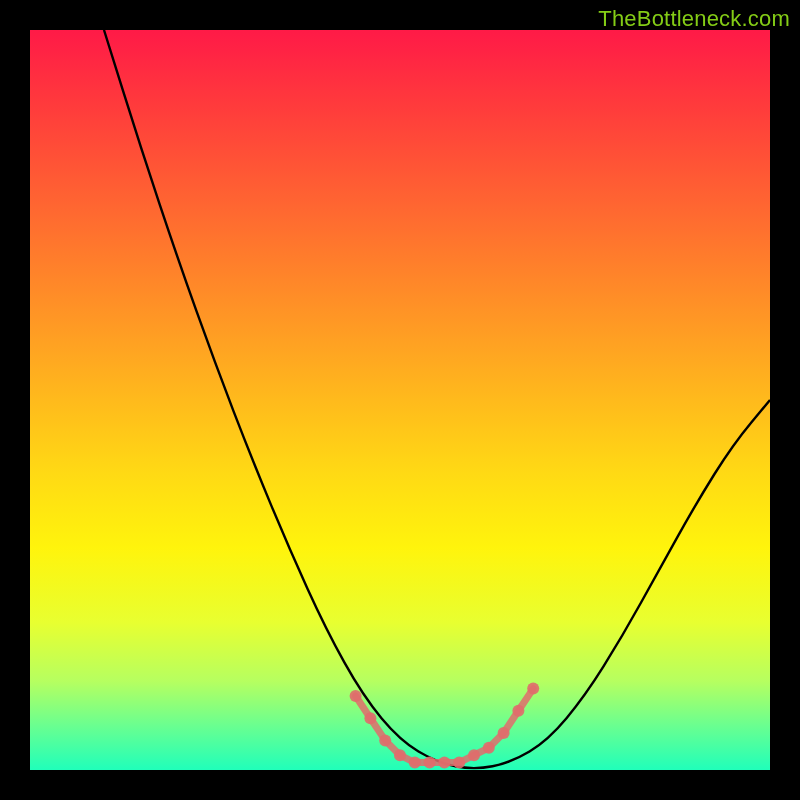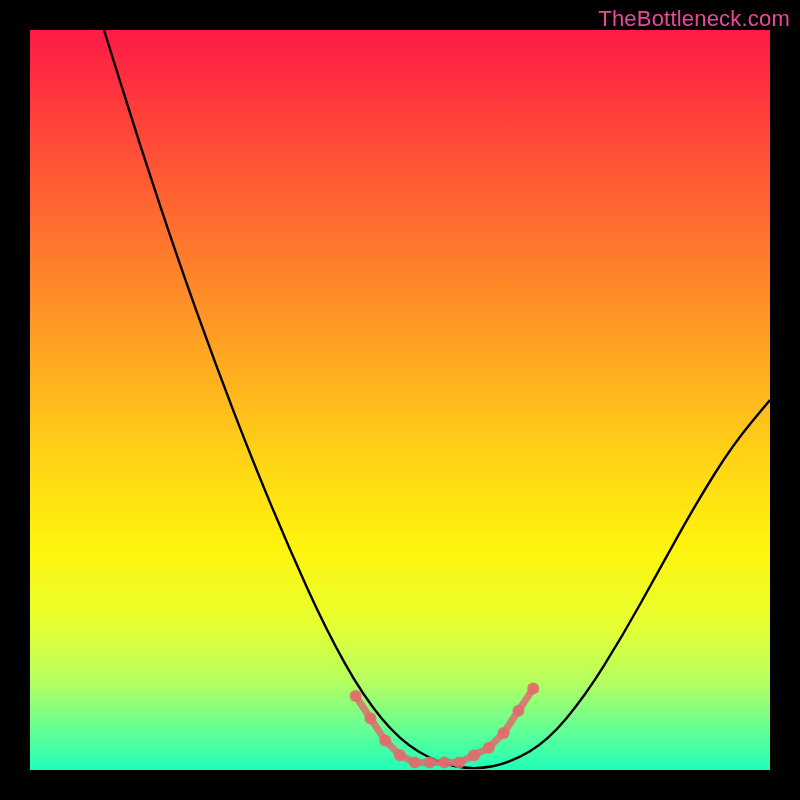--- a/index.html
+++ b/index.html
@@ -36,21 +36,21 @@
       #e8ff30 80%,
       #b6ff60 88%,
       #6aff90 94%,
       #20ffba 100%
     );
   }
   .watermark {
     position: absolute;
     top: 6px;
     right: 10px;
-    color: #ec4899;
+    color: #84cc16;
     font-size: 22px;
     letter-spacing: 0.2px;
     user-select: none;
   }
   svg.curve {
     position: absolute;
     left: 0;
     top: 0;
     width: 740px;
     height: 740px;

